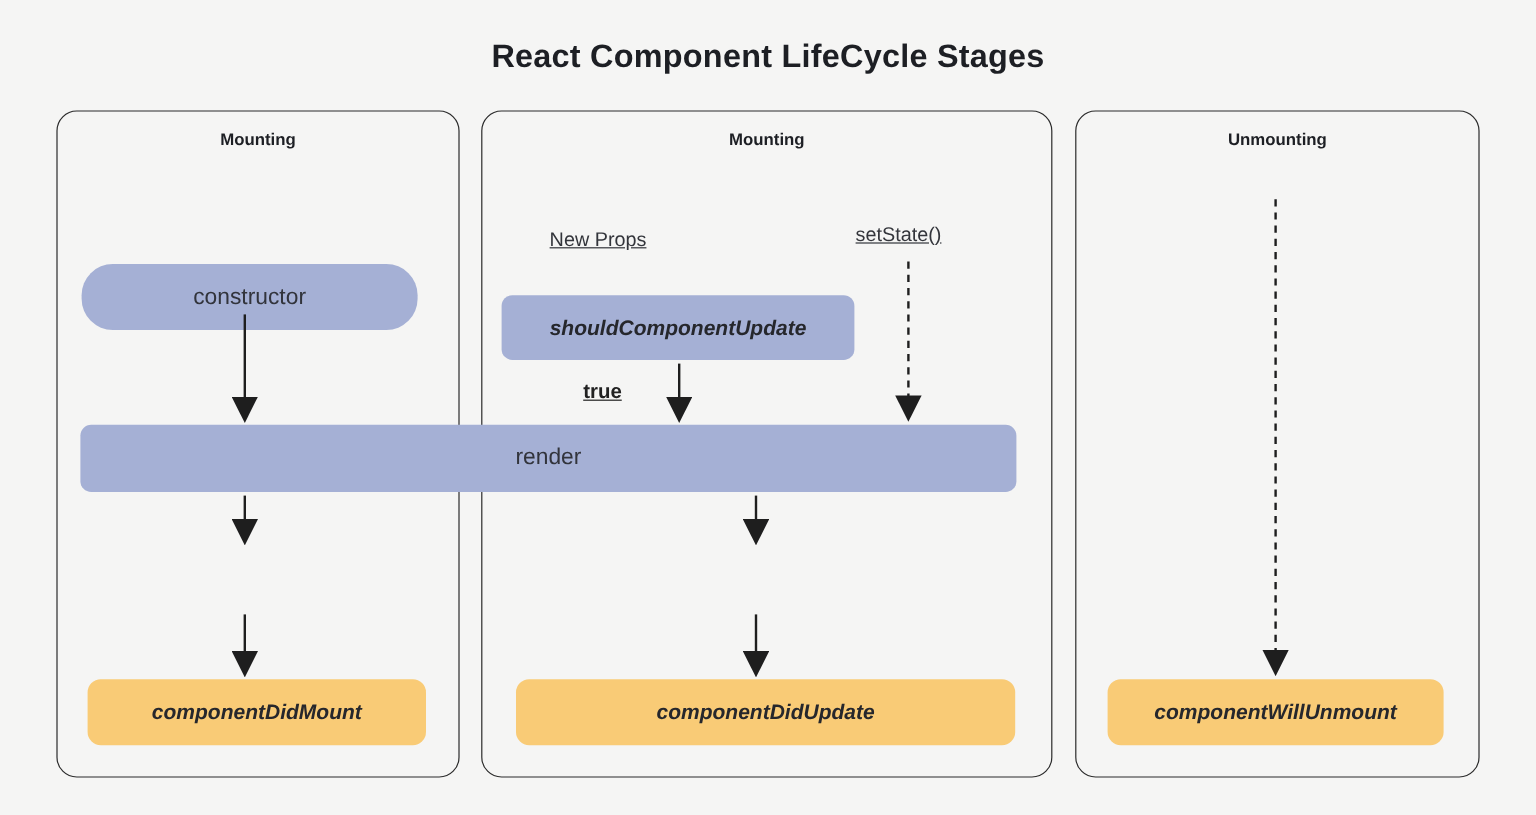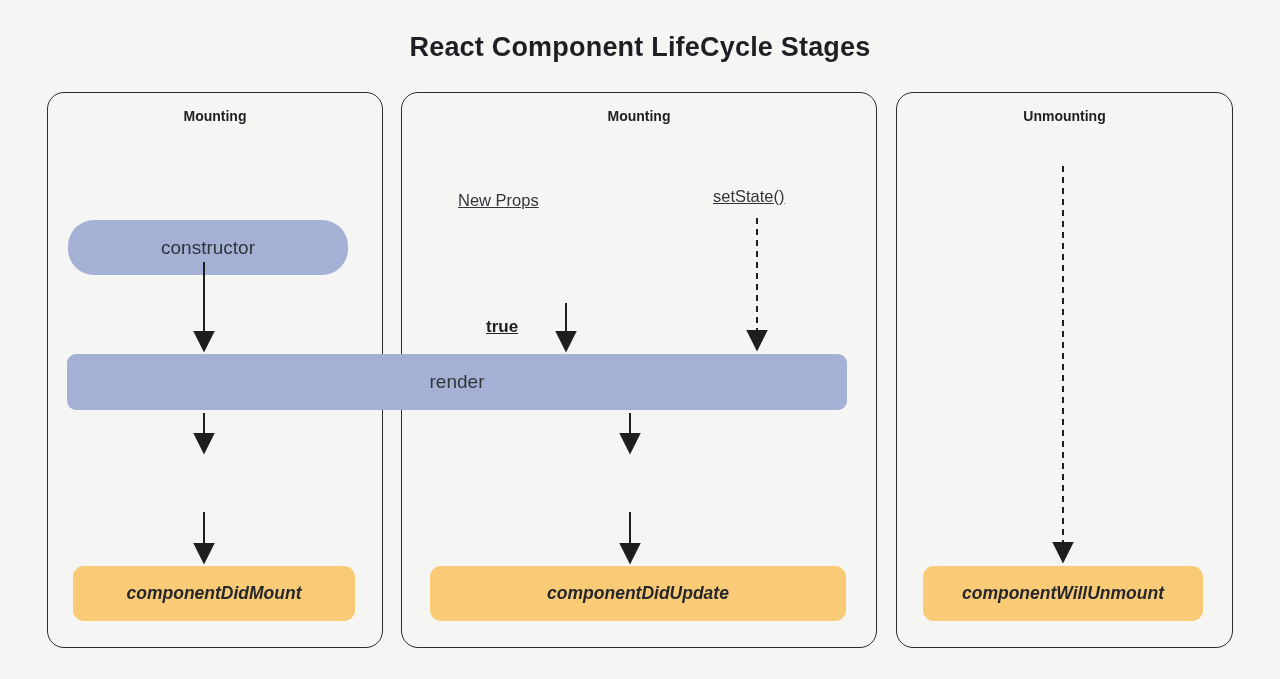--- a/index.html
+++ b/index.html
@@ -93,20 +93,21 @@
 
   <section class="panel panel-unmounting">
     <h2 class="panel-title">Unmounting</h2>
   </section>
 
   <div class="ann ann-new-props">New Props</div>
   <div class="ann ann-set-state">setState()</div>
   <div class="ann ann-true">true</div>
 
   <div class="node blue node-constructor">constructor</div>
+  <div class="node blue method node-scu">shouldComponentUpdate</div>
   <div class="node blue node-render">render</div>
   <div class="node orange method node-did-mount">componentDidMount</div>
   <div class="node orange method node-did-update">componentDidUpdate</div>
   <div class="node orange method node-will-unmount">componentWillUnmount</div>
 
   <svg class="arrows" viewBox="0 0 1280 679" xmlns="http://www.w3.org/2000/svg">
     <defs>
       <marker id="arrowhead" viewBox="0 0 10 10" refX="7.5" refY="5" markerWidth="11" markerHeight="11" orient="auto-start-reverse">
         <path d="M0,0 L10,5 L0,10 z" fill="#1e1e1e"></path>
       </marker>

